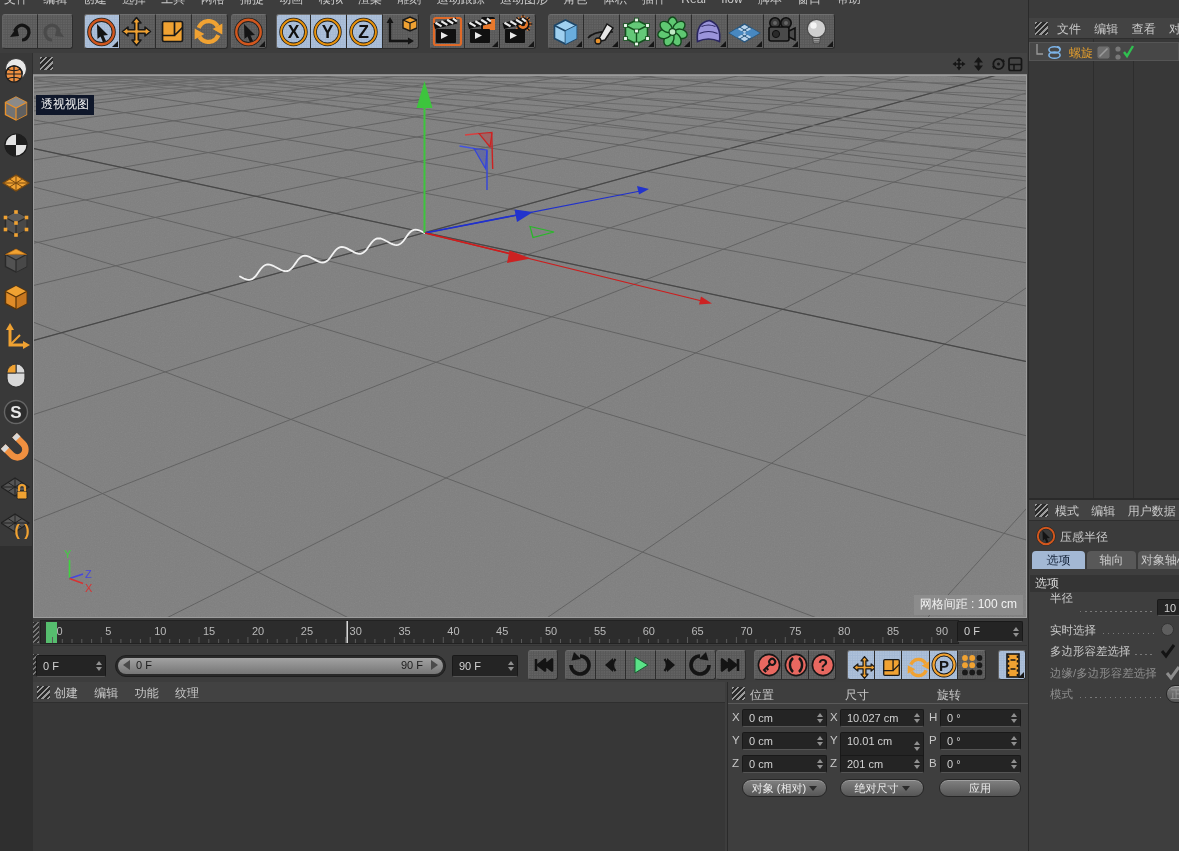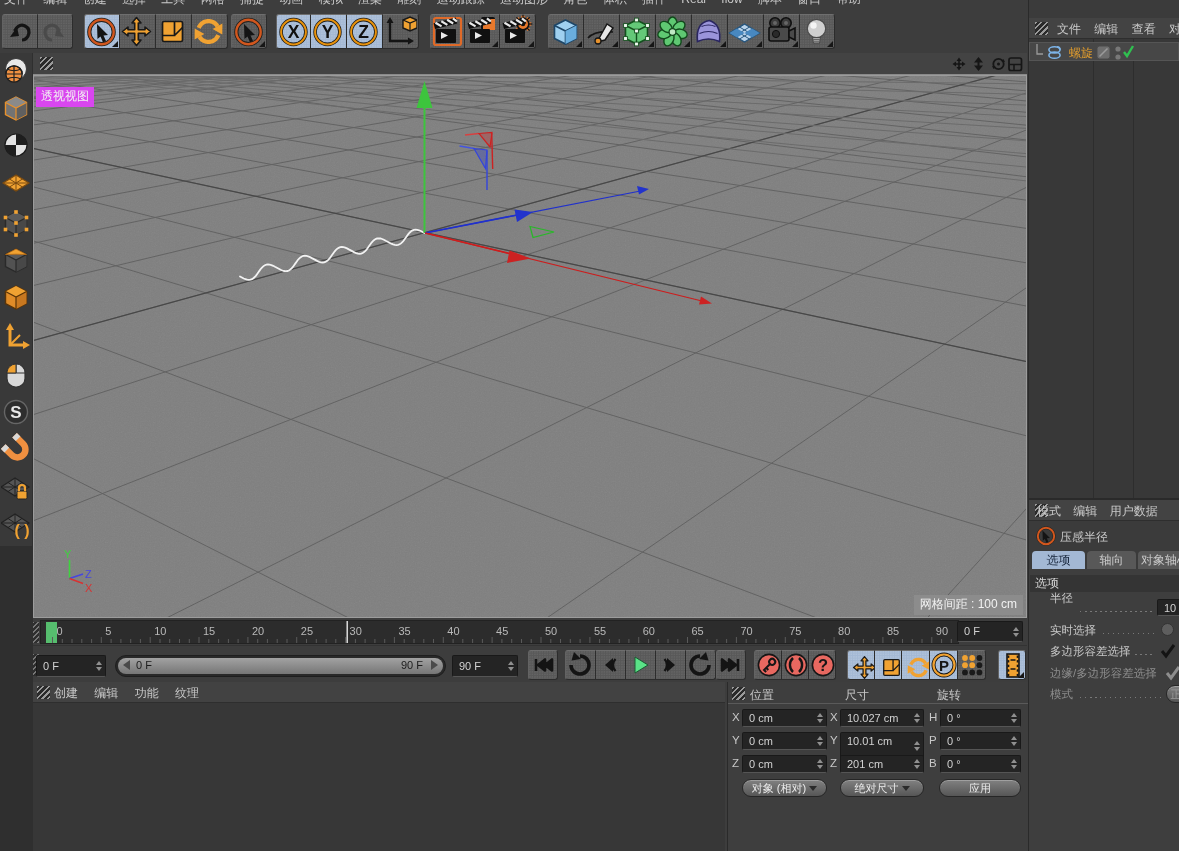--- a/index.html
+++ b/index.html
@@ -456,21 +456,21 @@
         <path d="M392 158 L483 180" stroke="#cc1d1d" stroke-width="1.6" fill="none"></path>
         <path d="M498 183.5 L476.5 175.5 L474 188 Z" fill="#cc2222"></path>
         <path d="M497 151.5 L521 157 L500 162.5 Z" fill="none" stroke="#28b828" stroke-width="1.2"></path>
         <path d="M432 60 L446 58.5" stroke="#d84040" stroke-width="1.6"></path>
         <path d="M446 58.5 L459 57.5 L457 72 Z" fill="#cc3333" fill-opacity="0.35" stroke="#cc2222" stroke-width="1.2"></path>
         <path d="M458.7 58 L459.7 94" stroke="#cc2222" stroke-width="1.4"></path>
         <path d="M426.5 71 L441 73.5" stroke="#4455e0" stroke-width="1.6"></path>
         <path d="M441 73.5 L454 75 L452.5 93.5 Z" fill="#3344cc" fill-opacity="0.35" stroke="#3344dd" stroke-width="1.2"></path>
         <path d="M454 75.5 L454 115" stroke="#3344dd" stroke-width="1.4"></path>
       </svg>
-<div class="abs" style="left:3px;top:12px;background:#d946ef;color:#f2f2f2;font-size:12px;padding:1px 5px 2px">透视视图</div>
+<div class="abs" style="left:3px;top:20px;background:#0f172a;color:#f2f2f2;font-size:12px;padding:1px 5px 2px">透视视图</div>
 <div class="abs" style="right:4px;bottom:3px;background:#8c8c8c;color:#f2f2f2;font-size:12px;padding:1px 6px 2px">网格间距 : 100 cm</div>
 <svg width="34" height="50" viewBox="0 0 34 50" style="position:absolute;left:29px;top:470px;">
         <path d="M7.5 15 L7.5 33.5" stroke="#3fd23f" stroke-width="1.6"></path>
         <text x="2" y="13" font-size="11" fill="#3fd23f" font-family="Liberation Sans">Y</text>
         <path d="M7.5 33.5 L21 29" stroke="#4646e0" stroke-width="1.6"></path>
         <text x="23" y="33" font-size="11" fill="#4646e0" font-family="Liberation Sans">Z</text>
         <path d="M7.5 33.5 L21 38.5" stroke="#d83232" stroke-width="1.6"></path>
         <text x="23" y="47" font-size="11" fill="#d83232" font-family="Liberation Sans">X</text>
       </svg>
 <div class="abs" style="left:0;top:0;width:994px;height:543px;border:1px solid #9c9c9c"></div>
@@ -798,21 +798,21 @@
         <rect x="0" y="0" width="13" height="13" rx="2.5" fill="#6e6e6e" stroke="#4a4a4a"></rect>
         <path d="M2.5 10.5 L10.5 2.5" stroke="#9a9a9a" stroke-width="1.6"></path>
       </g>
       <circle cx="89" cy="7" r="2.6" fill="#787878"></circle>
       <circle cx="89" cy="15" r="2.6" fill="#787878"></circle>
       <path d="M95 10 L98 14 L104 4" stroke="#30c050" stroke-width="2.4" fill="none"></path>
     </svg>
 <div class="abs" style="left:1029px;top:498px;width:150px;height:2px;background:#2a2a2a"></div>
 <div class="abs" style="left:1029px;top:500px;width:150px;height:21px;background:#434343;border-bottom:1px solid #2e2e2e">
       <div class="abs" style="left:6px;top:4px;width:13px;height:13px;background:repeating-linear-gradient(135deg,#9a9a9a 0 1.5px,#2a2a2a 1.5px 4px)"></div>
-      <div class="menutxt abs" style="left:8px;top:3px;word-spacing:9px;white-space:nowrap">模式 编辑 用户数据</div>
+      <div class="menutxt abs" style="left:26px;top:3px;word-spacing:9px;white-space:nowrap">模式 编辑 用户数据</div>
     </div>
 <svg width="20" height="20" viewBox="0 0 20 20" style="position:absolute;left:1036px;top:526px;">
       <circle cx="10" cy="10" r="8.2" stroke="#20201e" stroke-width="3" fill="none"></circle>
       <circle cx="10" cy="10" r="8.2" stroke="#d2571e" stroke-width="2" fill="none"></circle>
       <path d="M6.5 4.5 L14 12 L10.8 12.2 L12.5 16 L10.5 16.8 L8.8 13 L6.8 14.8 Z" fill="#141414"></path>
     </svg>
 <div class="lbl" style="left:1060px;top:529px;font-size:12px">压感半径</div>
 <div class="abs dith" style="left:1032px;top:551px;width:53px;height:18px;background:#a3b8d4;border-radius:4px 4px 0 0;color:#16243a;font-size:12px;text-align:center;line-height:18px">选项</div>
 <div class="abs dith" style="left:1087px;top:551px;width:49px;height:18px;background:#585858;border-radius:4px 4px 0 0;color:#cacaca;font-size:12px;text-align:center;line-height:18px">轴向</div>
 <div class="abs dith" style="left:1138px;top:551px;width:54px;height:18px;background:#585858;border-radius:4px 4px 0 0;color:#cacaca;font-size:12px;text-align:center;line-height:18px">对象轴心</div>

